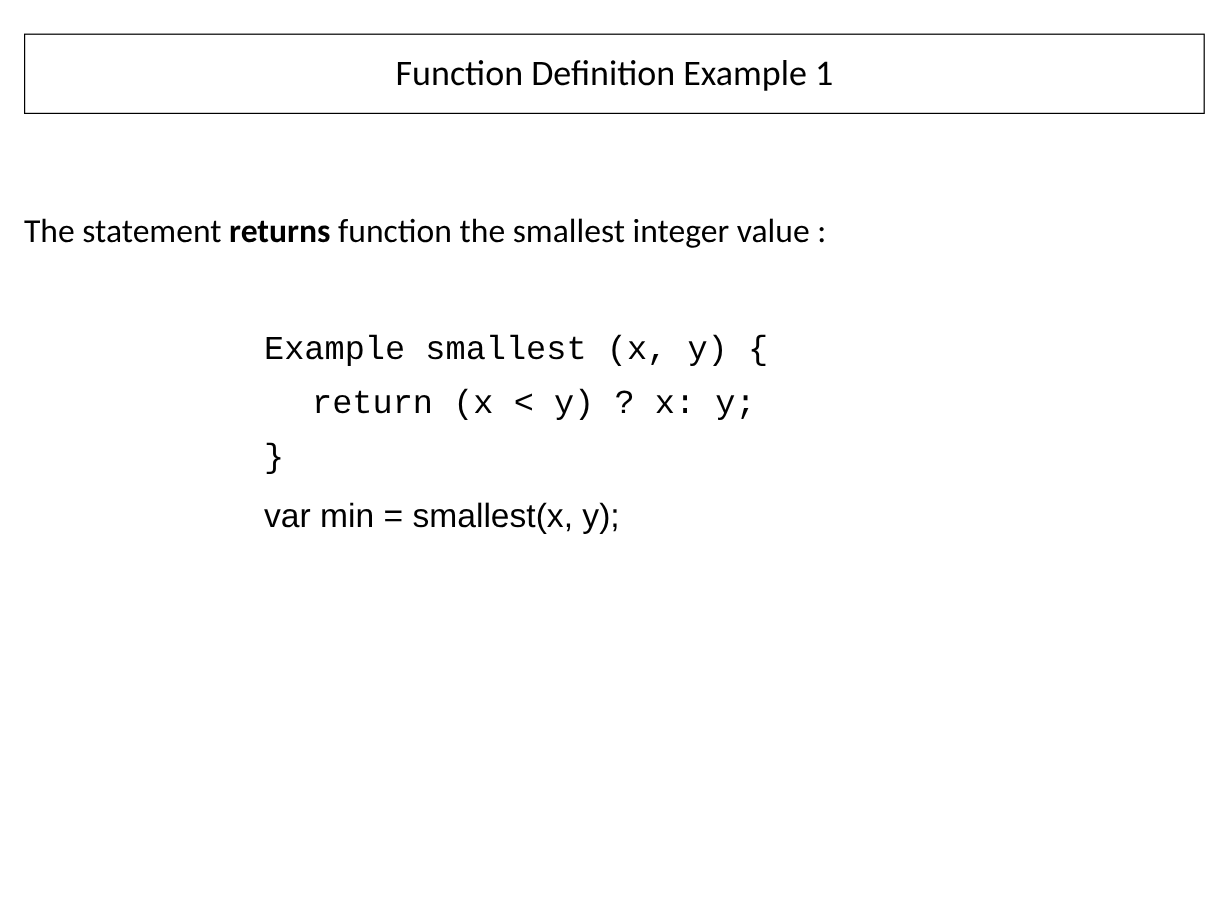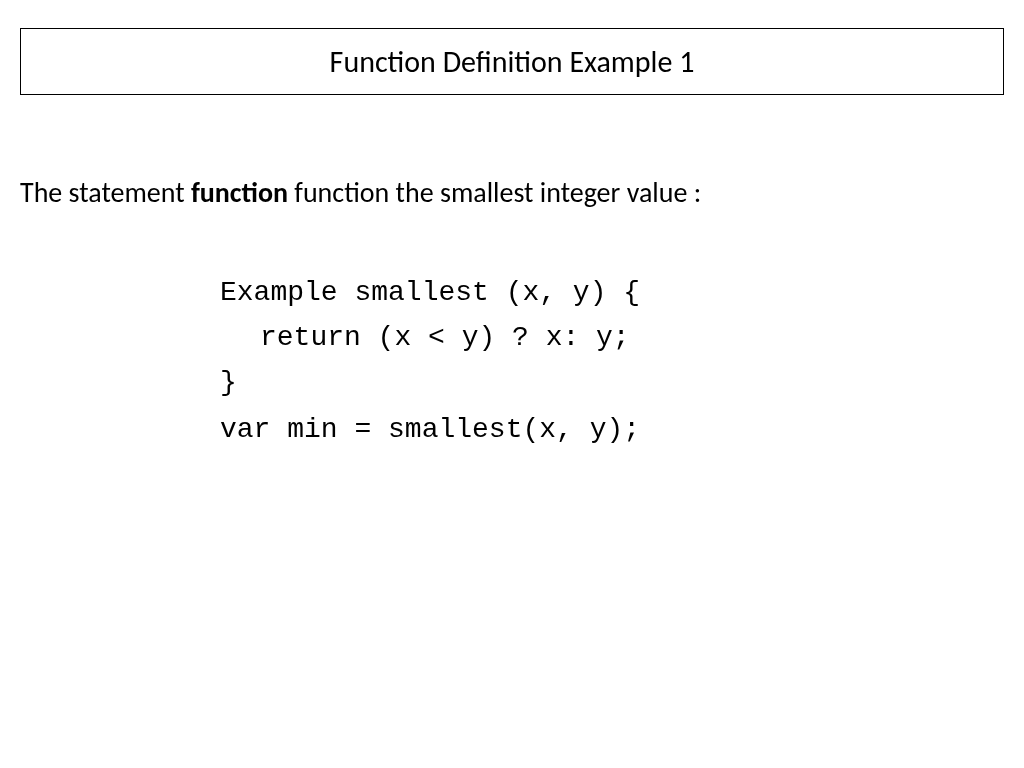--- a/index.html
+++ b/index.html
@@ -37,32 +37,32 @@
     }
     .code-line-indent { padding-left: 40px; }
     .call-intro {
       margin-top: 70px;
       font-size: 28px;
       line-height: 1.3;
     }
     .call-code {
       margin-top: 8px;
       margin-left: 200px;
-      font-family: Liberation Mono, monospace;
+      font-family: Liberation Sans, sans-serif;
       font-size: 28px;
     }
   </style>
 </head>
 <body>
 
 <div class="title-box">Function Definition Example 1</div>
 
 <div class="content">
   <p class="intro">
-    <span>The statement </span><span class="bold">function</span><span> function the smallest integer value :</span>
+    <span>The statement </span><span class="bold">returns</span><span> function the smallest integer value :</span>
   </p>
 
   <div class="code-block">
     <div>Example smallest (x, y) {</div>
     <div class="code-line-indent">return (x &lt; y) ? x: y;</div>
     <div>}</div>
   </div>
 
   <div class="call-code">var min = smallest(x, y);</div>
 </div>

